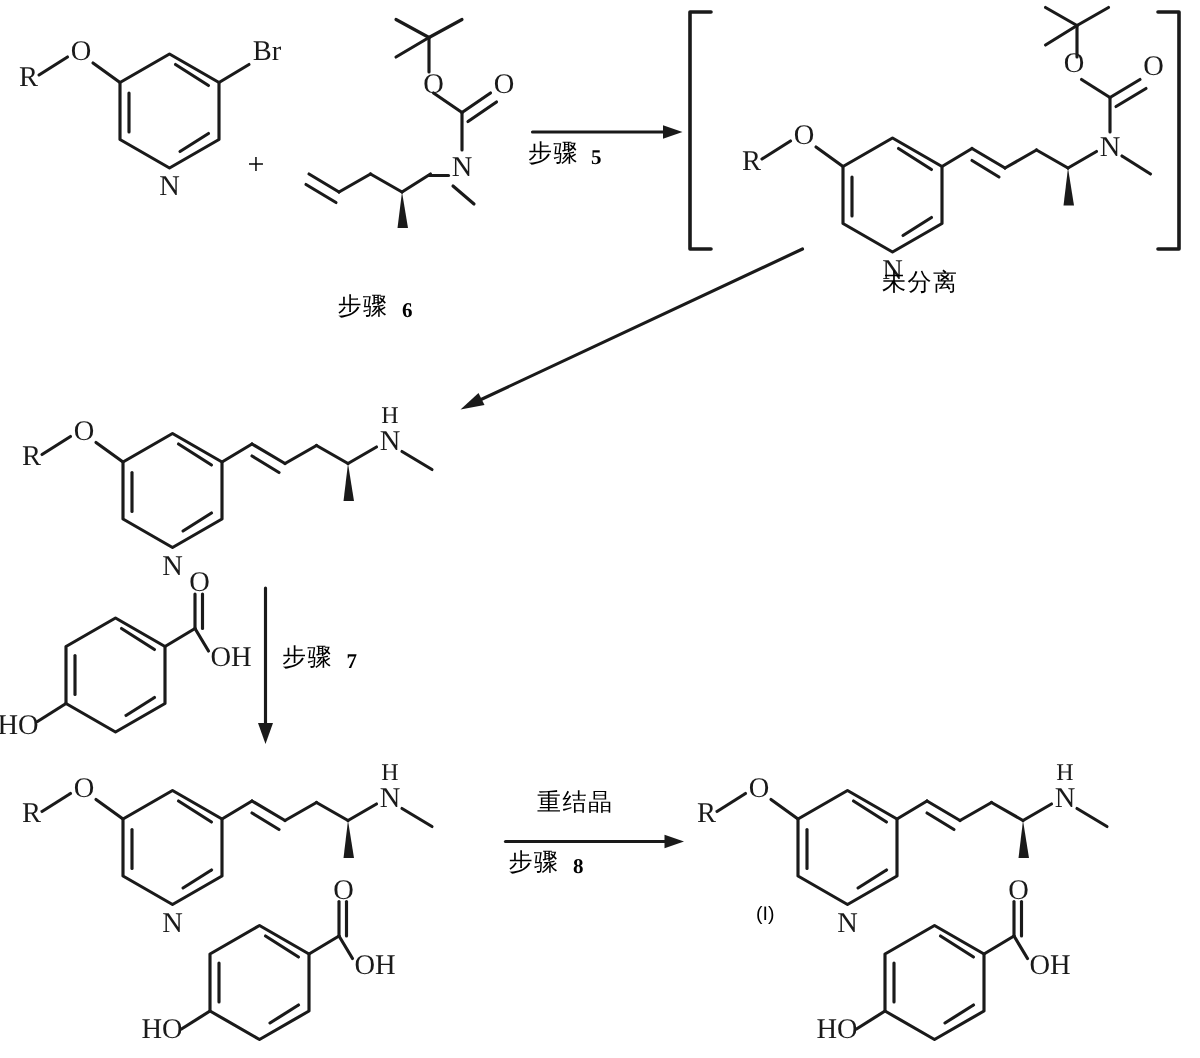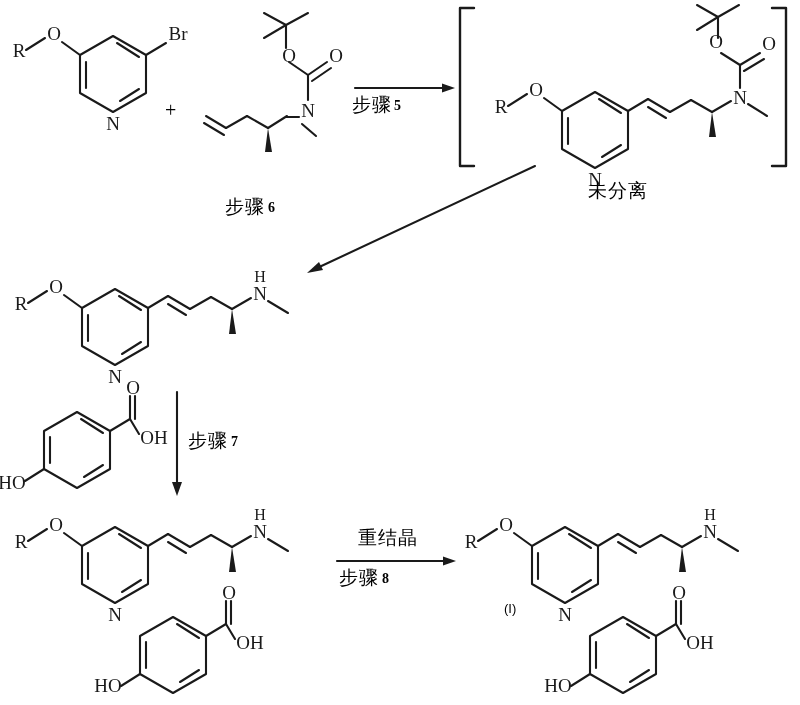--- a/index.html
+++ b/index.html
@@ -21,22 +21,22 @@
     top: 0;
     width: 800px;
     height: 705px;
   }
   .lbl {
     position: absolute;
     white-space: nowrap;
     line-height: 1;
   }
   .cjk {
-    font-family: Liberation Serif, serif;
-    font-size: 19px;
+    font-family: Liberation Mono, monospace;
+    font-size: 16px;
     letter-spacing: 1px;
   }
   .stepnum {
     font-family: "Liberation Serif", serif;
     font-weight: bold;
     font-size: 14px;
   }
   .cmpd-id {
     font-family: "Liberation Sans", sans-serif;
     font-size: 13px;

